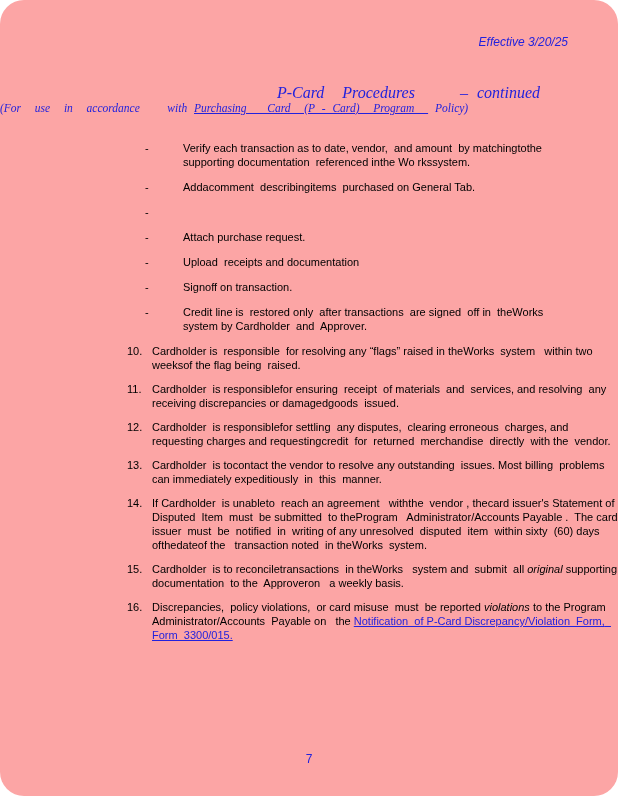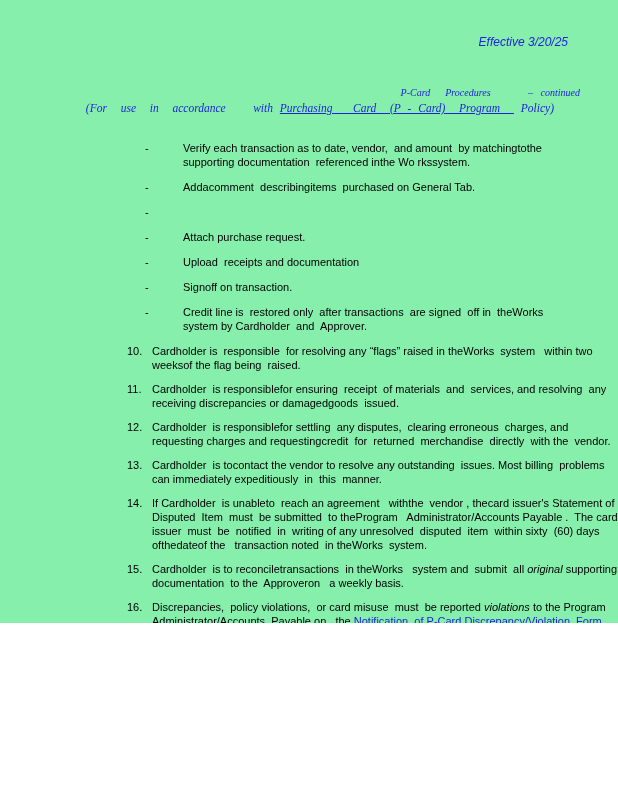--- a/index.html
+++ b/index.html
@@ -1,48 +1,48 @@
 <!DOCTYPE html>
 <html><head>
 <meta charset="utf-8">
 <style>
   html, body { margin: 0; padding: 0; background: #ffffff; }
   .page {
     position: relative;
     width: 618px;
-    height: 623px;
-    background: #86efac;
+    height: 796px;
+    background: #fca5a5;
     font-family: "Liberation Sans", sans-serif;
     color: #000000;
     overflow: hidden;
+    border-radius: 24px;
   }
   .effective {
     padding: 36px 50px 0 0;
     text-align: right;
     color: #2222dd;
     font-style: italic;
     font-size: 12px;
     line-height: 13px;
     white-space: pre-wrap;
   }
   .doc-title {
     margin-top: 36px;
-    padding-right: 38px;
+    padding-right: 78px;
     text-align: right;
     color: #2222dd;
     font-family: "Liberation Serif", serif;
     font-style: italic;
-    font-size: 10px;
+    font-size: 16px;
     line-height: 15px;
     word-spacing: 5px;
     white-space: pre-wrap;
   }
   .doc-subtitle {
     padding-right: 64px;
-    text-align: right;
     color: #2222dd;
     font-family: "Liberation Serif", serif;
     font-style: italic;
     font-size: 11.5px;
     line-height: 16px;
     word-spacing: 4px;
     white-space: pre-wrap;
   }
   .sub-link {
     text-decoration: underline;

